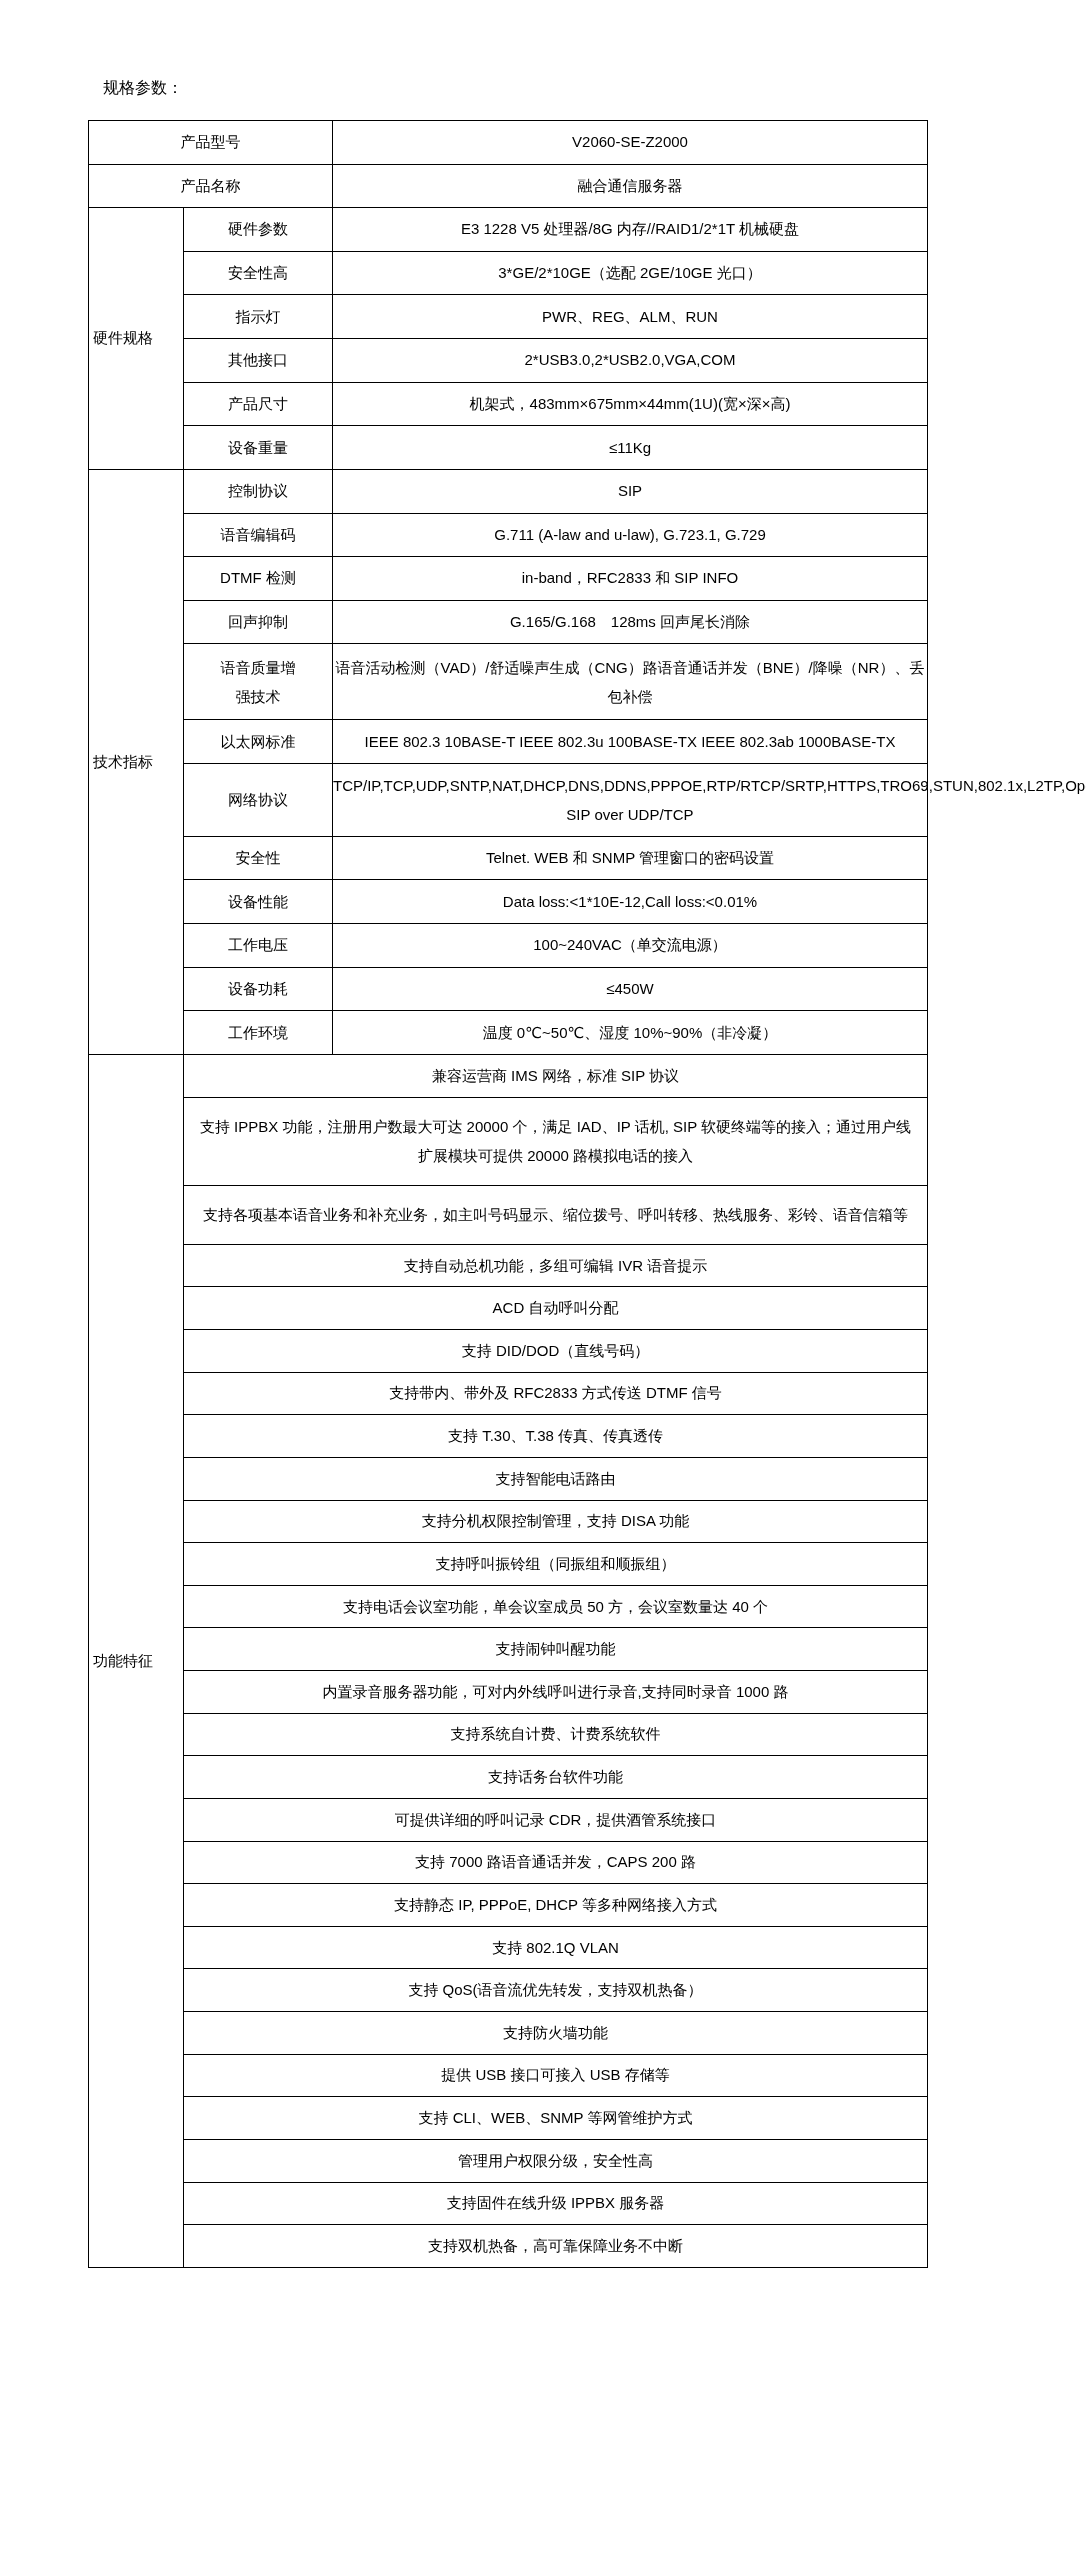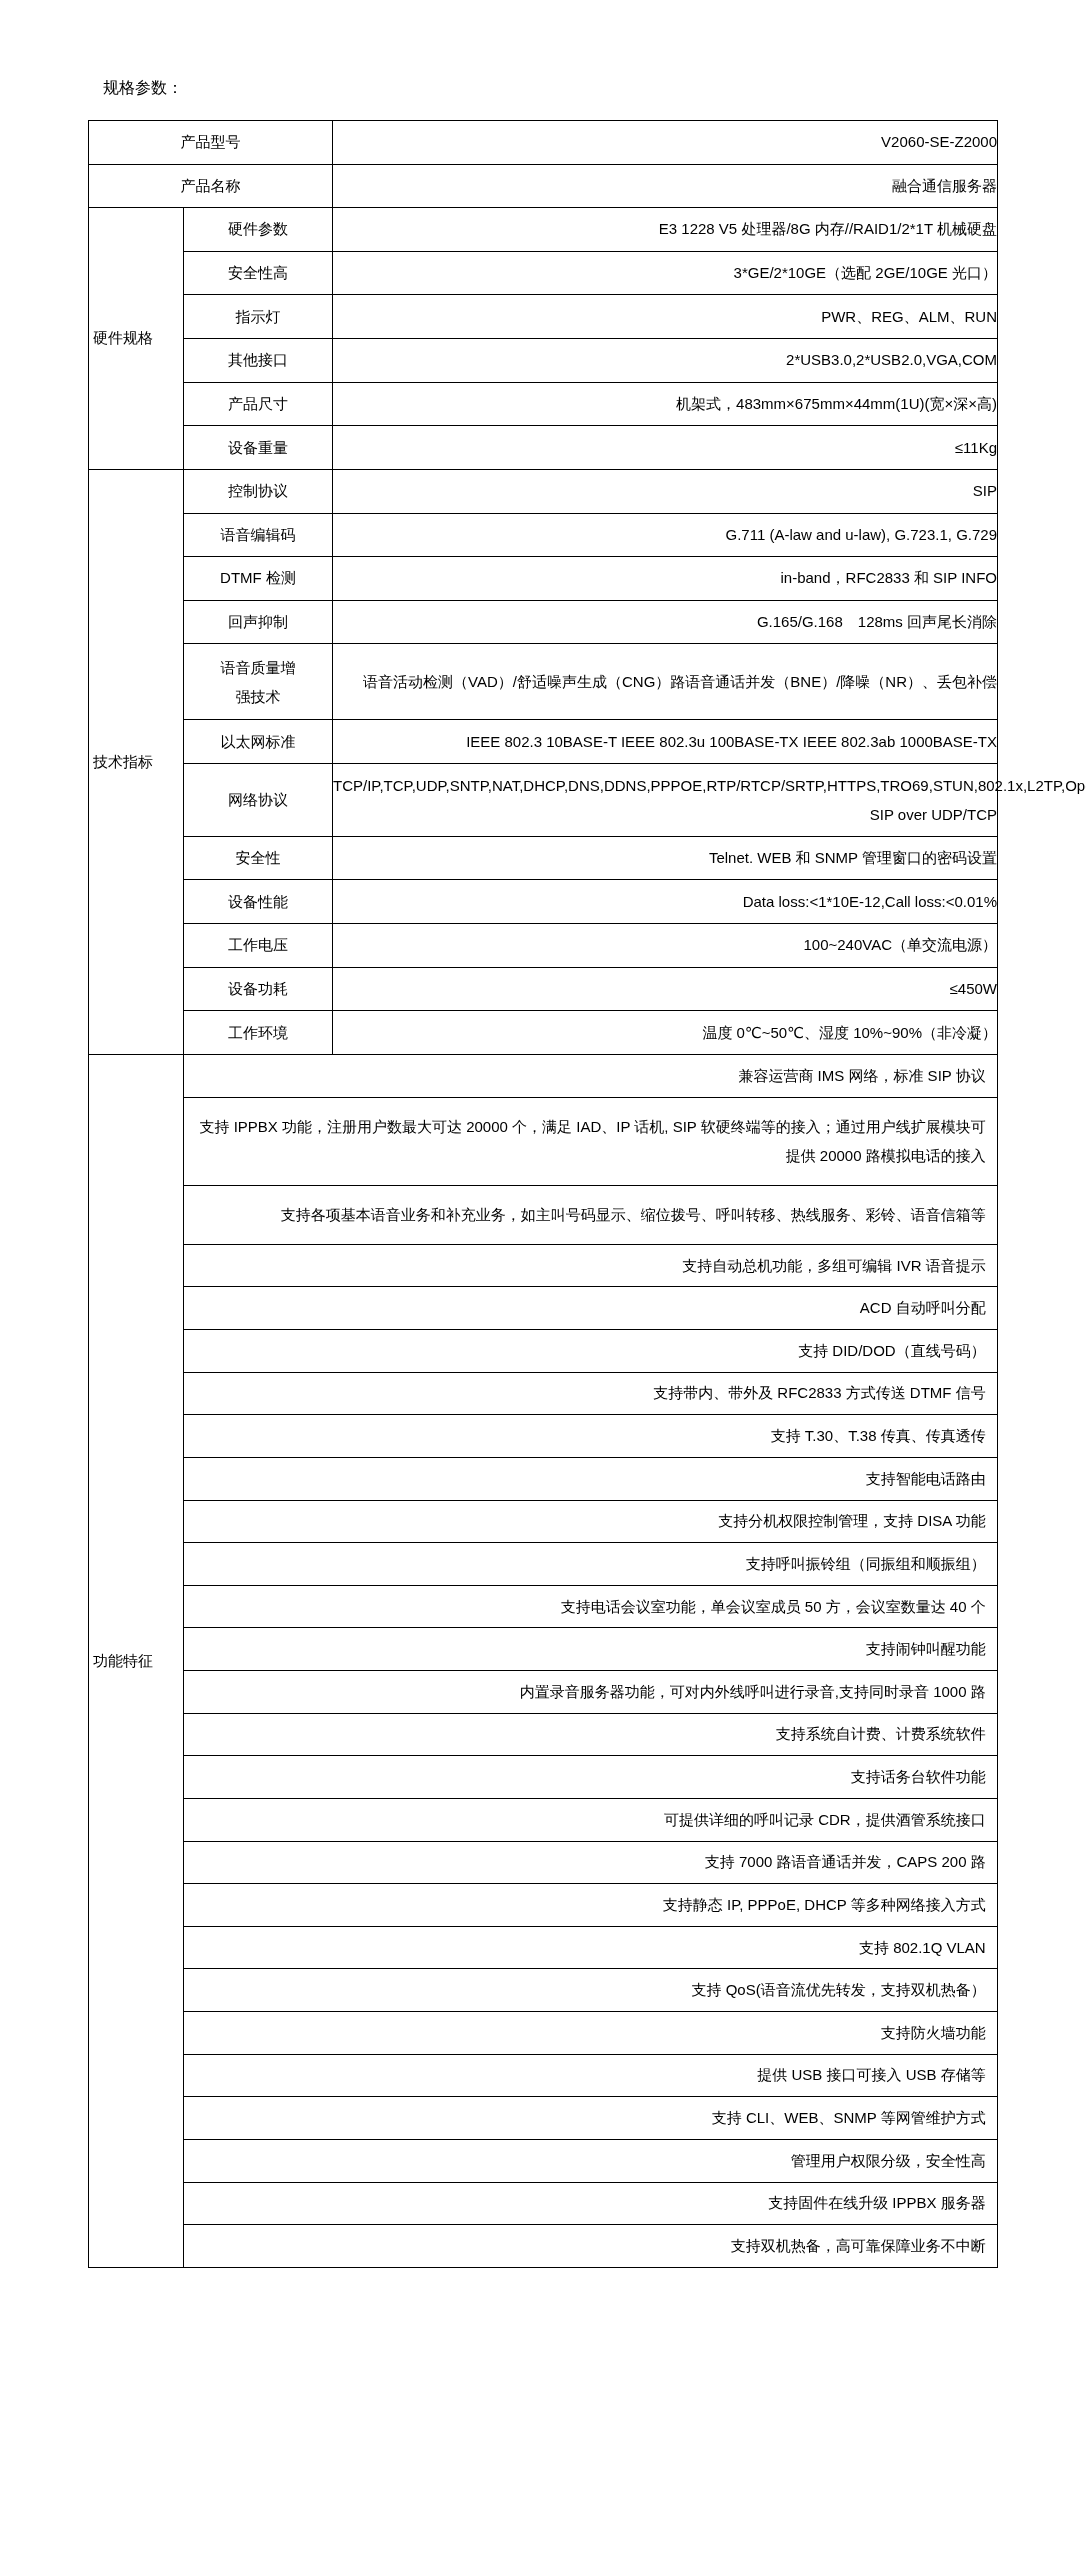--- a/index.html
+++ b/index.html
@@ -21,40 +21,40 @@
   .doc-title {
     font-size: 16px;
     line-height: 1.4;
     margin-bottom: 20.6px;
     font-weight: normal;
     color: #000;
     margin-left: 15px;
   }
   table.spec {
     border-collapse: collapse;
-    width: 910px;
+    width: 840px;
     table-layout: fixed;
   }
   table.spec td {
     border: 0.5px solid #000000;
     padding: 0;
     vertical-align: middle;
     font-size: 15px;
     line-height: 1.75;
     color: #000;
   }
   td.cat {
     width: 95px;
   }
   td.sub {
     text-align: center;
     width: 149px;
   }
   td.val {
-    text-align: right;
+    text-align: center;
     padding: 7.2px 11.3px;
   }
   .cellpad {
     padding: 7.2px 5.2px;
   }
   td.sub .cellpad {
     padding: 8.2px 5.2px;
   }
   td.cat .cellpad {
     padding: 8.2px 4.1px;

